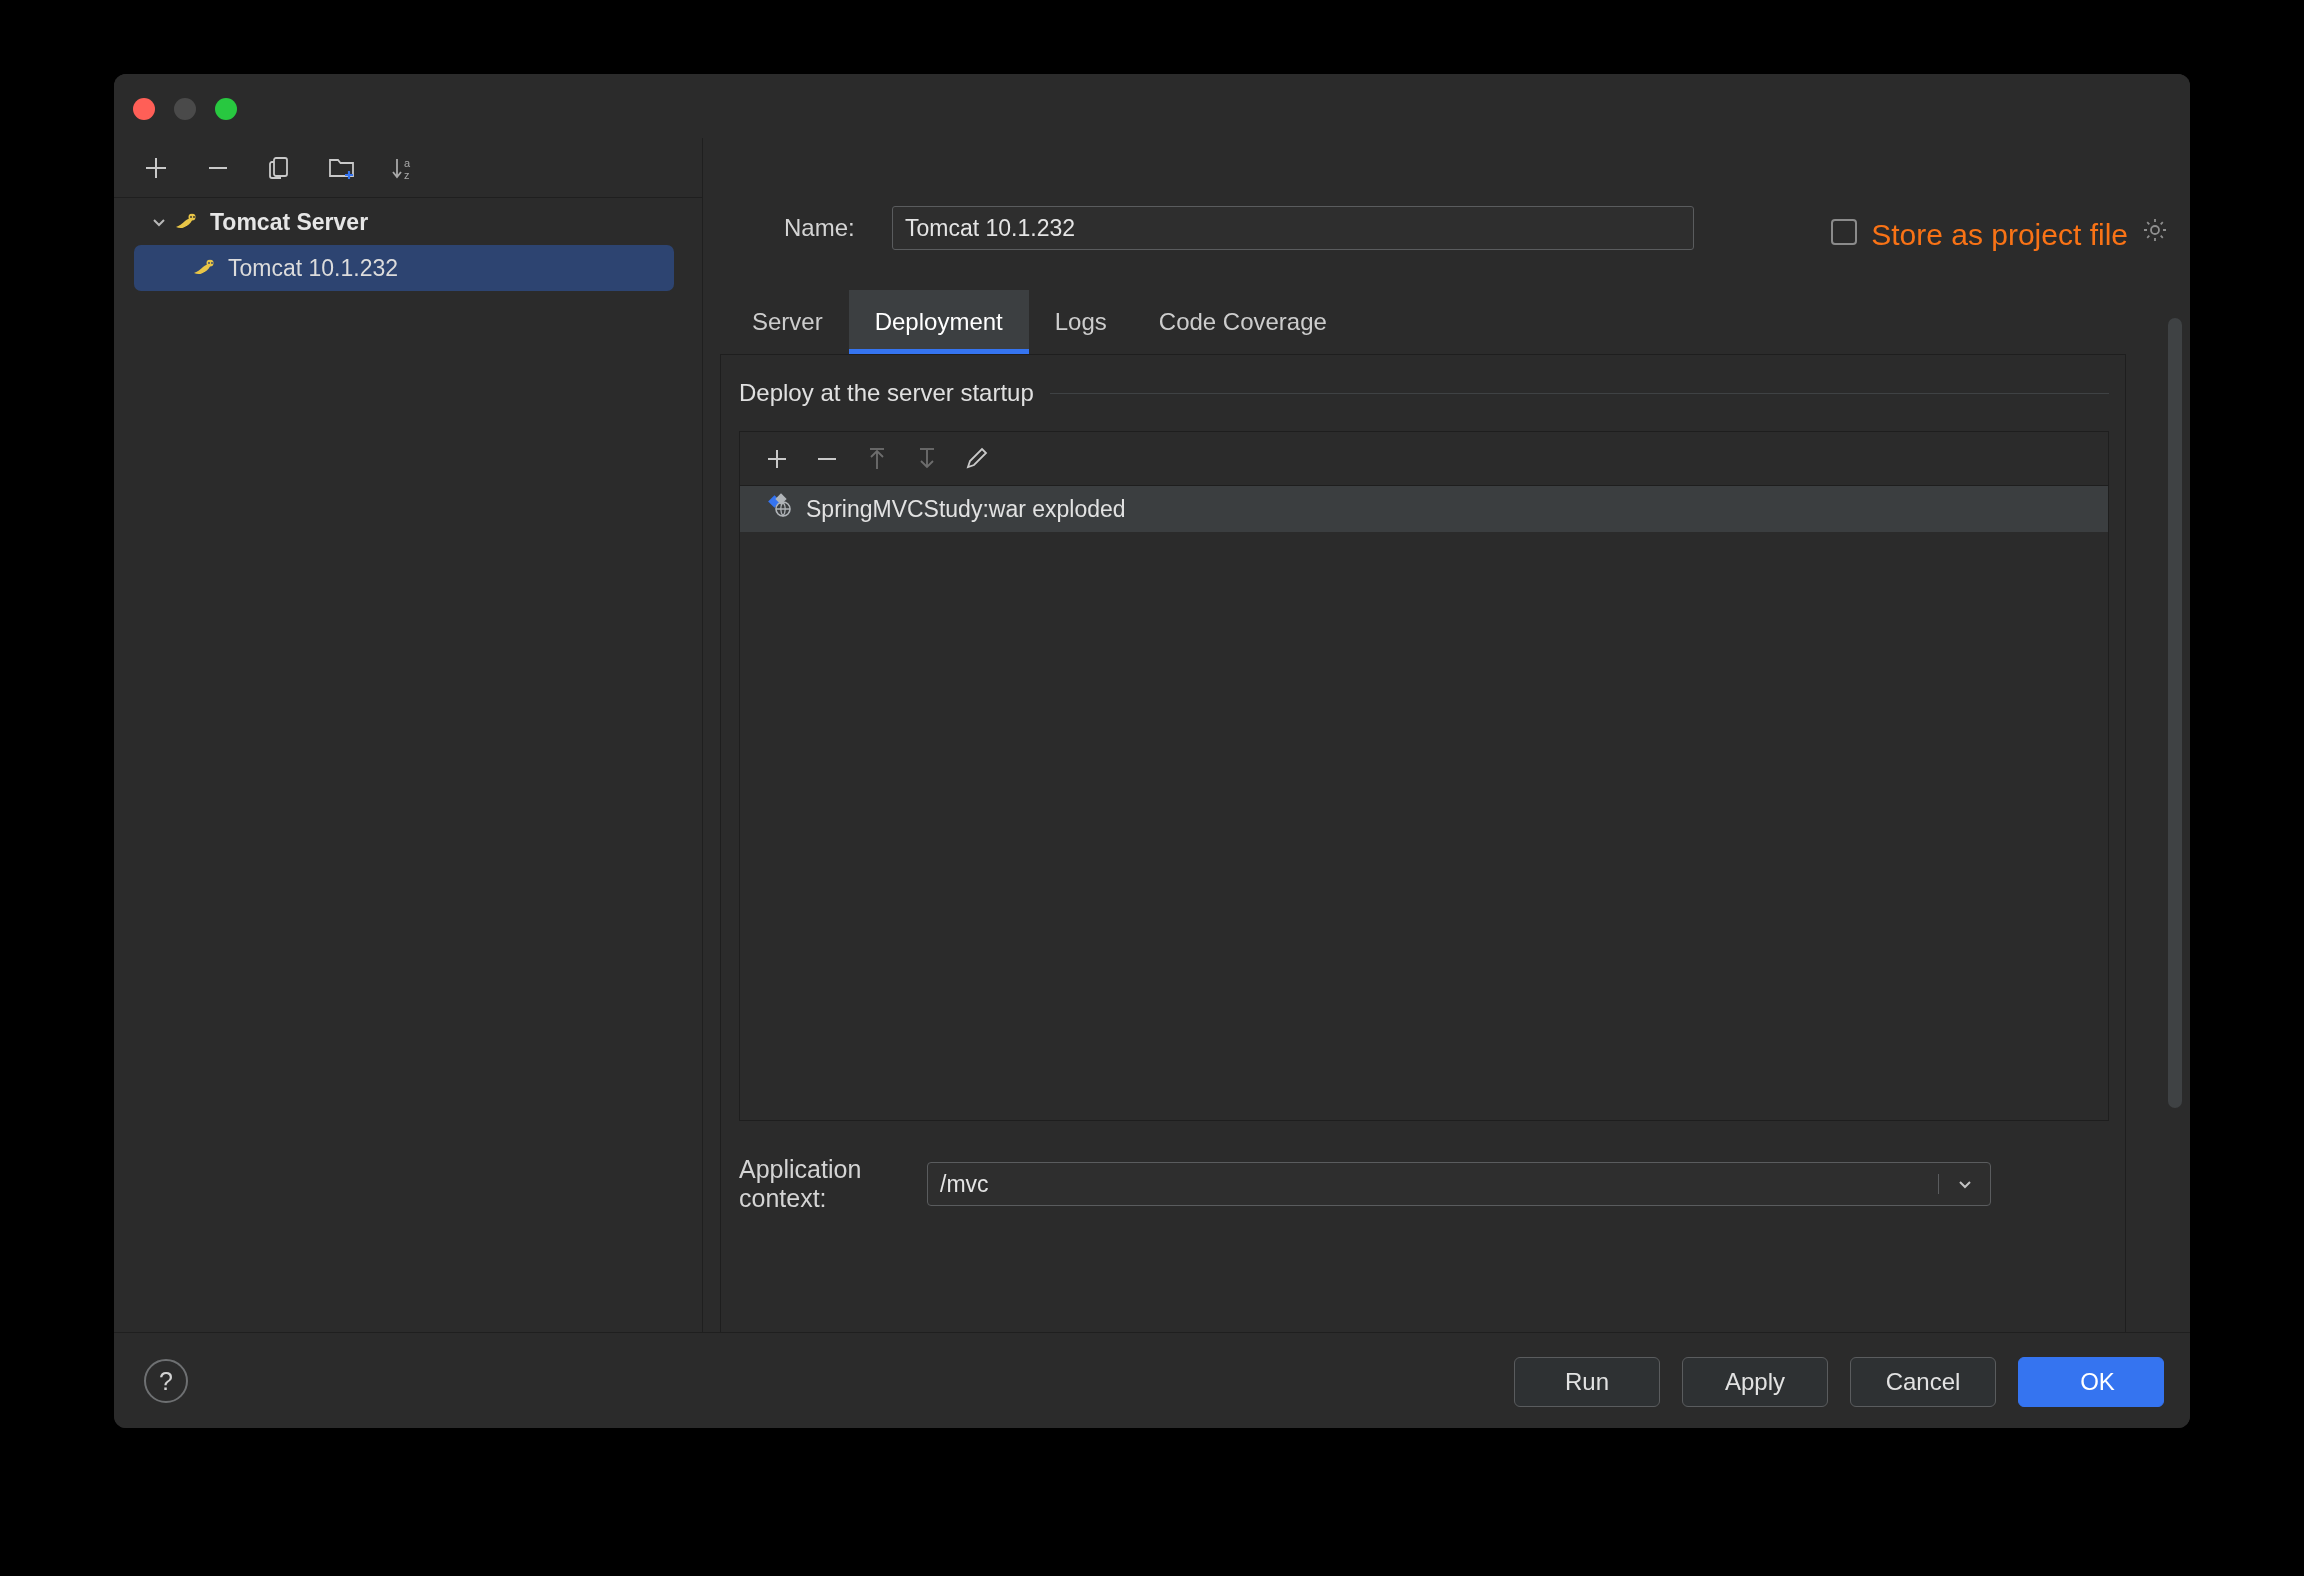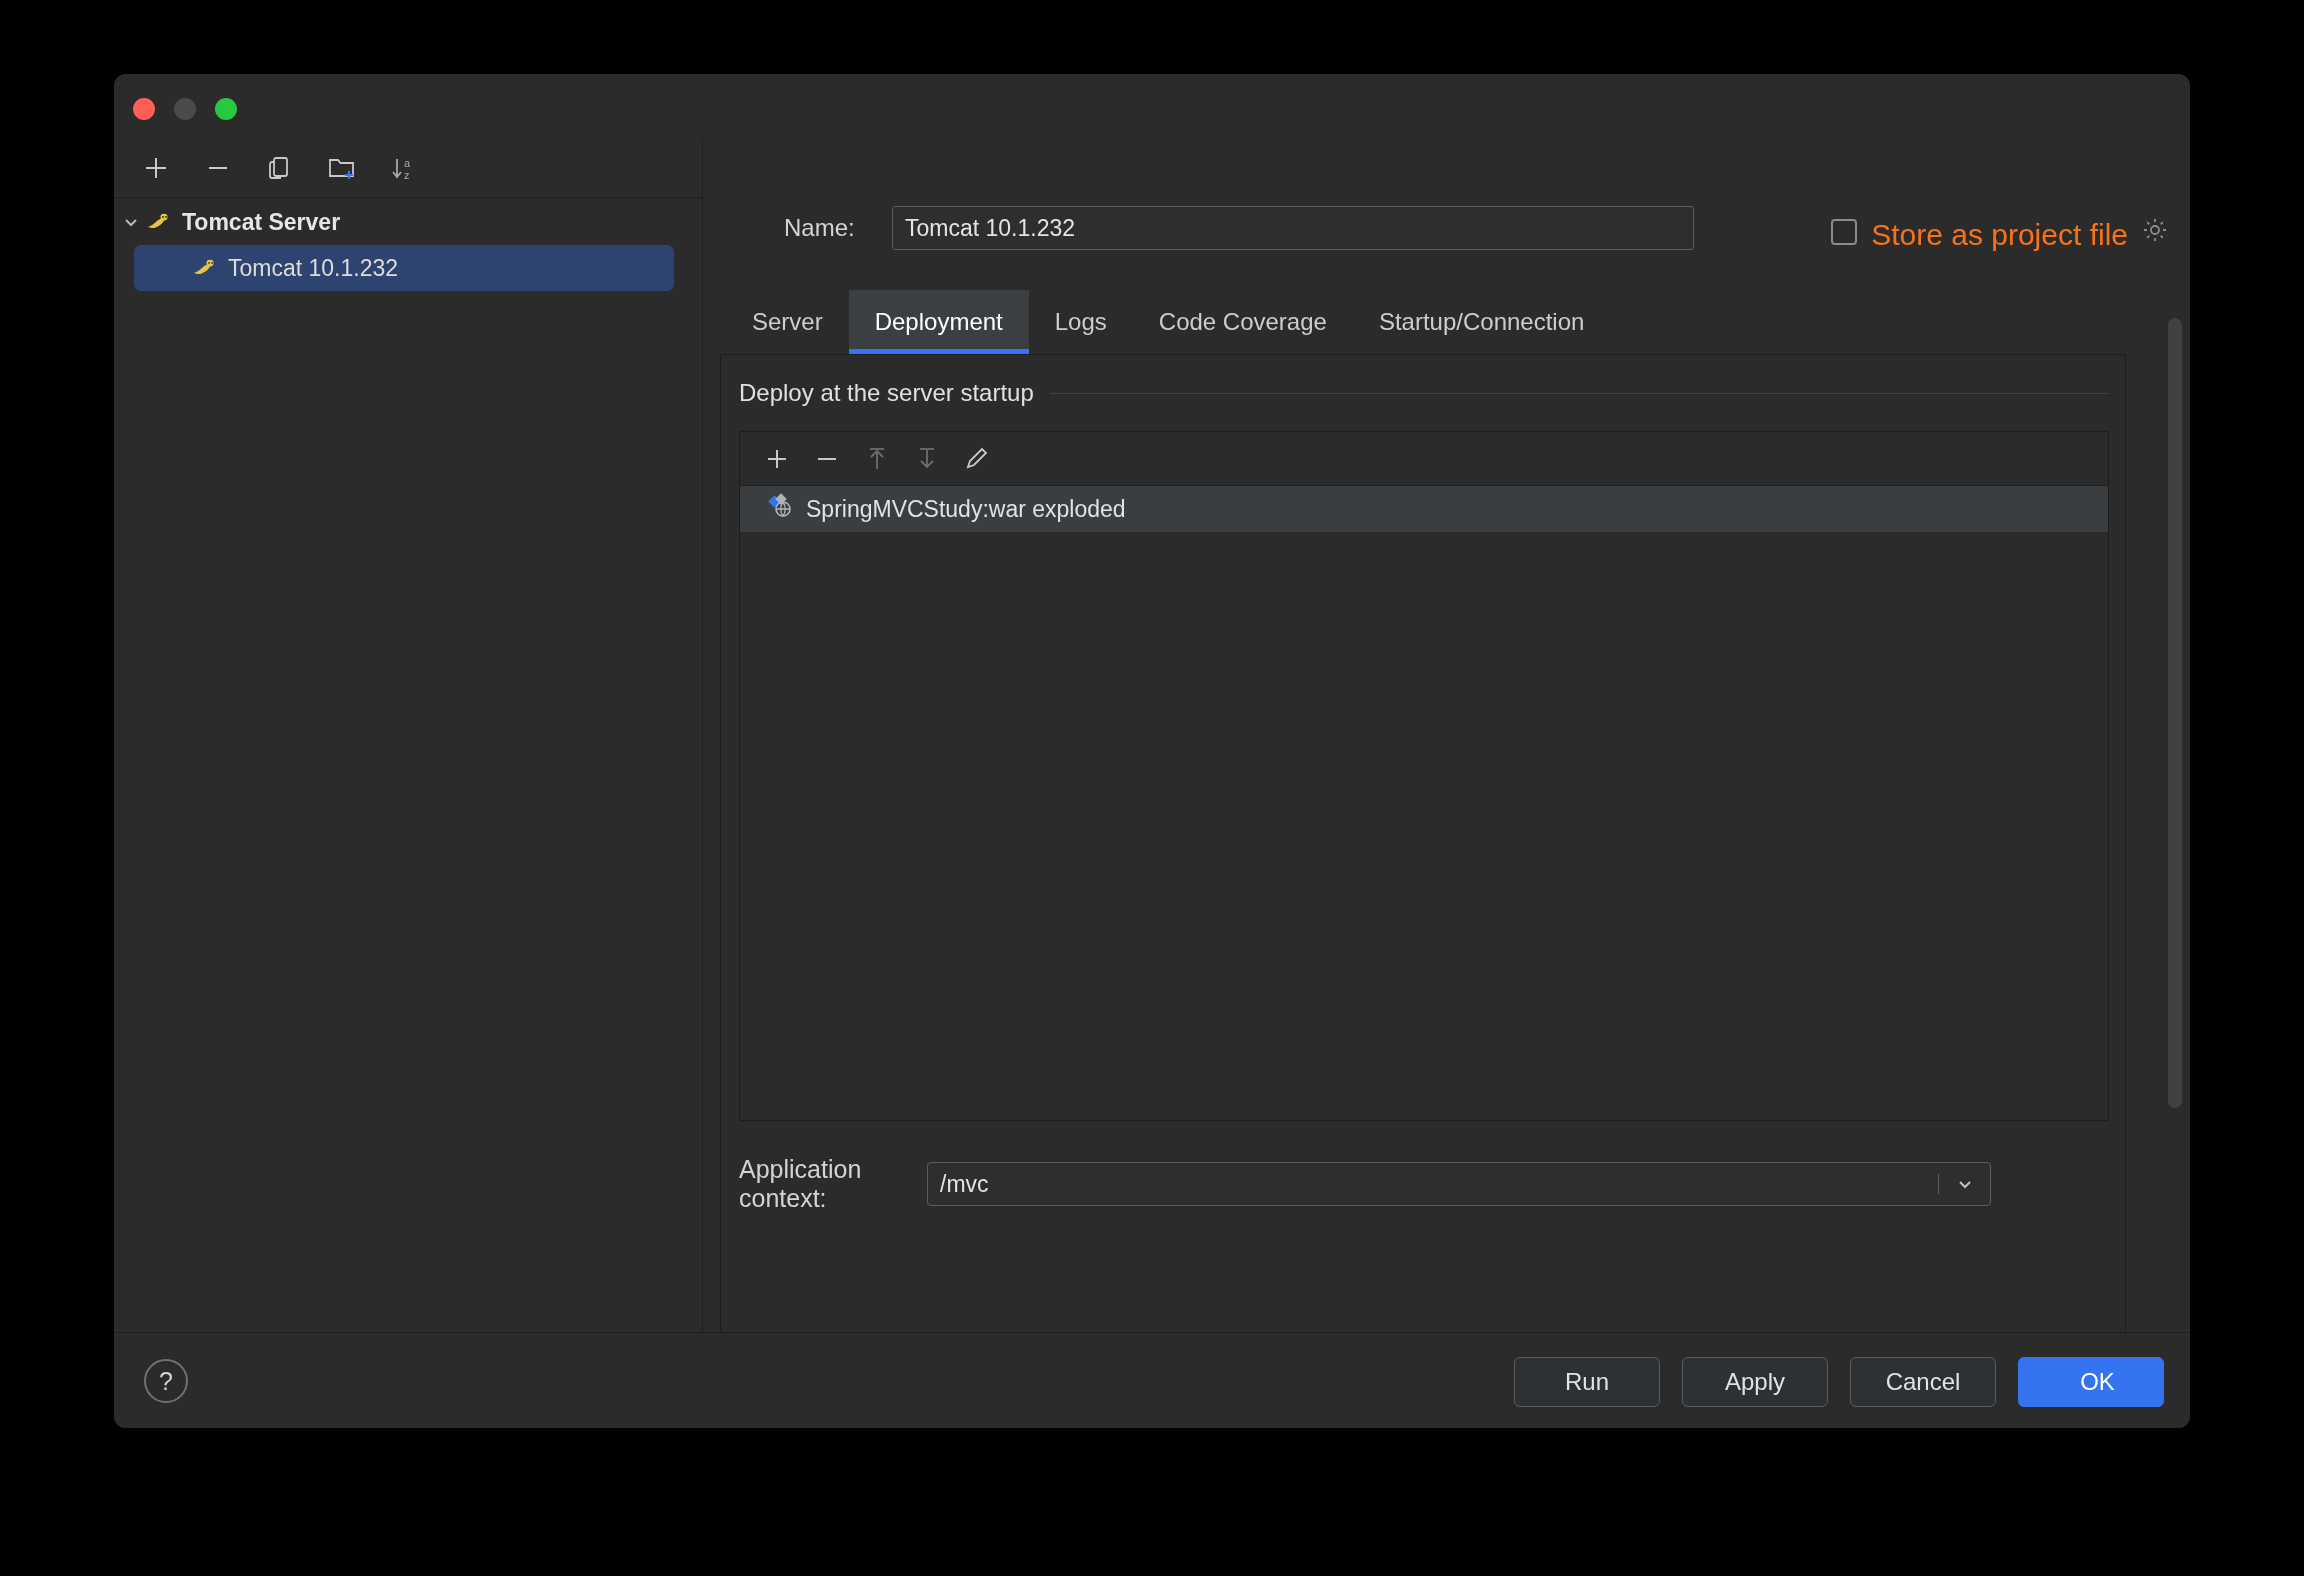--- a/index.html
+++ b/index.html
@@ -57,21 +57,21 @@
     width: 40px; height: 40px;
     display: flex; align-items: center; justify-content: center;
     border-radius: 5px;
     cursor: pointer;
   }
   .sb-icon svg { display: block; }
 
   .tree { position: absolute; left: 0; top: 61px; width: 100%; }
   .tree-node {
     display: flex; align-items: center;
-    height: 46px; padding-left: 4px;
+    height: 46px; padding-left: 32px;
     font-size: 23px; color: #dcdcdc;
     cursor: pointer;
   }
   .tree-node.group { font-weight: bold; color: #e6e6e6; }
   .tree-node.child { padding-left: 76px; }
   .tree-node.selected {
     background: #2d4471;
     margin: 0 28px 0 20px;
     border-radius: 7px;
     padding-left: 56px;
@@ -368,23 +368,20 @@
         </div>
       <div class="tab active">
           <span>Deployment</span>
         </div>
       <div class="tab">
           <span>Logs</span>
         </div>
       <div class="tab">
           <span>Code Coverage</span>
         </div>
-      <div class="tab">
-          <span>Startup/Connection</span>
-        </div>
     </div>
 
     <div class="tab-panel">
 
       <div class="section-header">
         <span class="section-title">Deploy at the server startup</span>
         <span class="section-rule"></span>
       </div>
 
       <div class="deploy-box">

